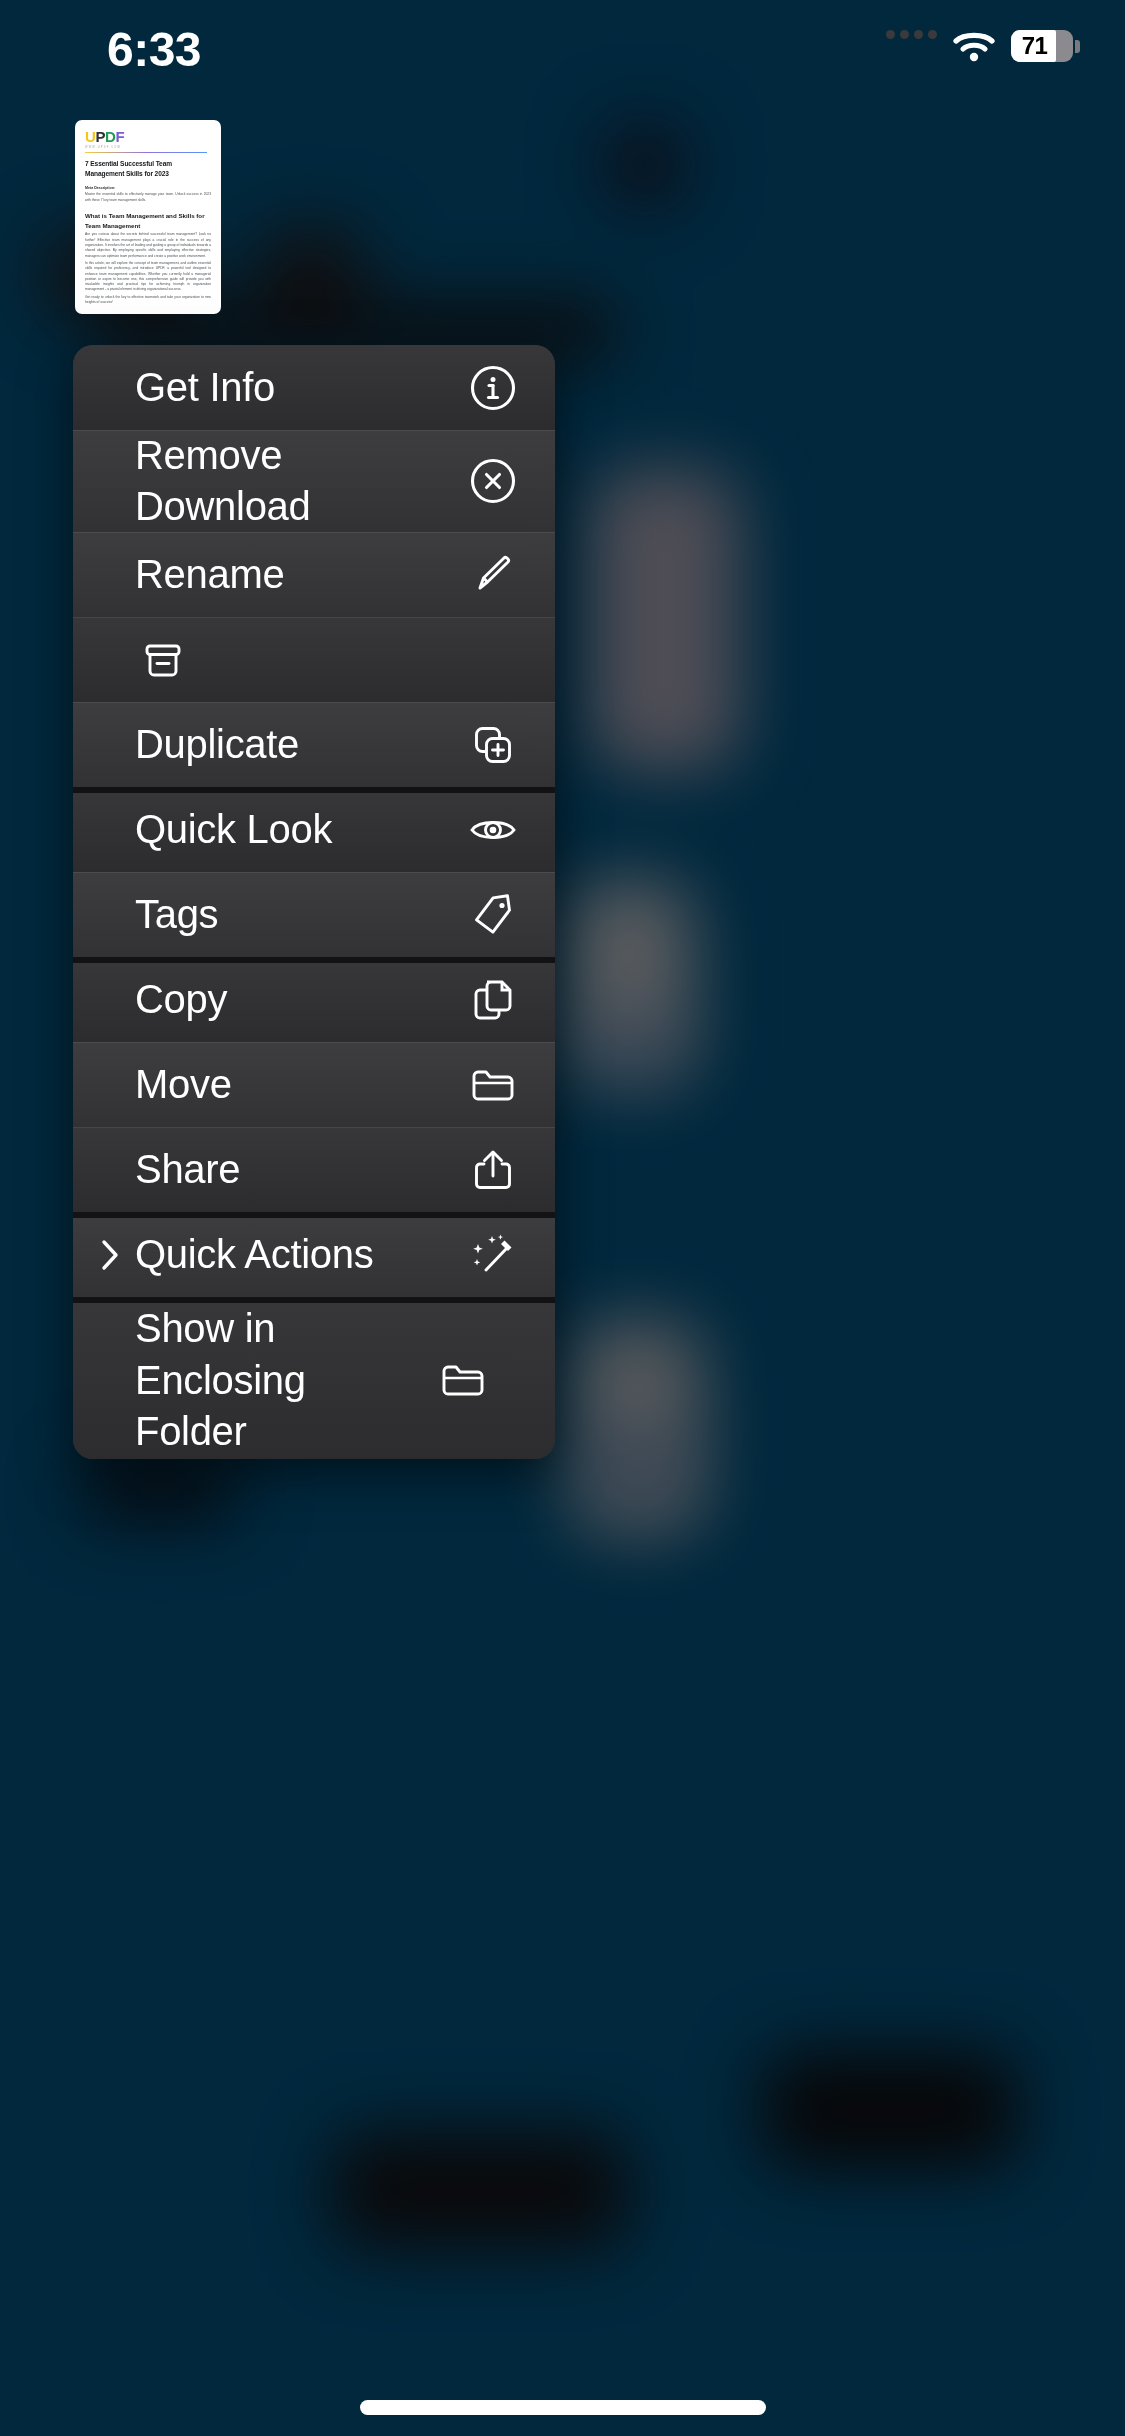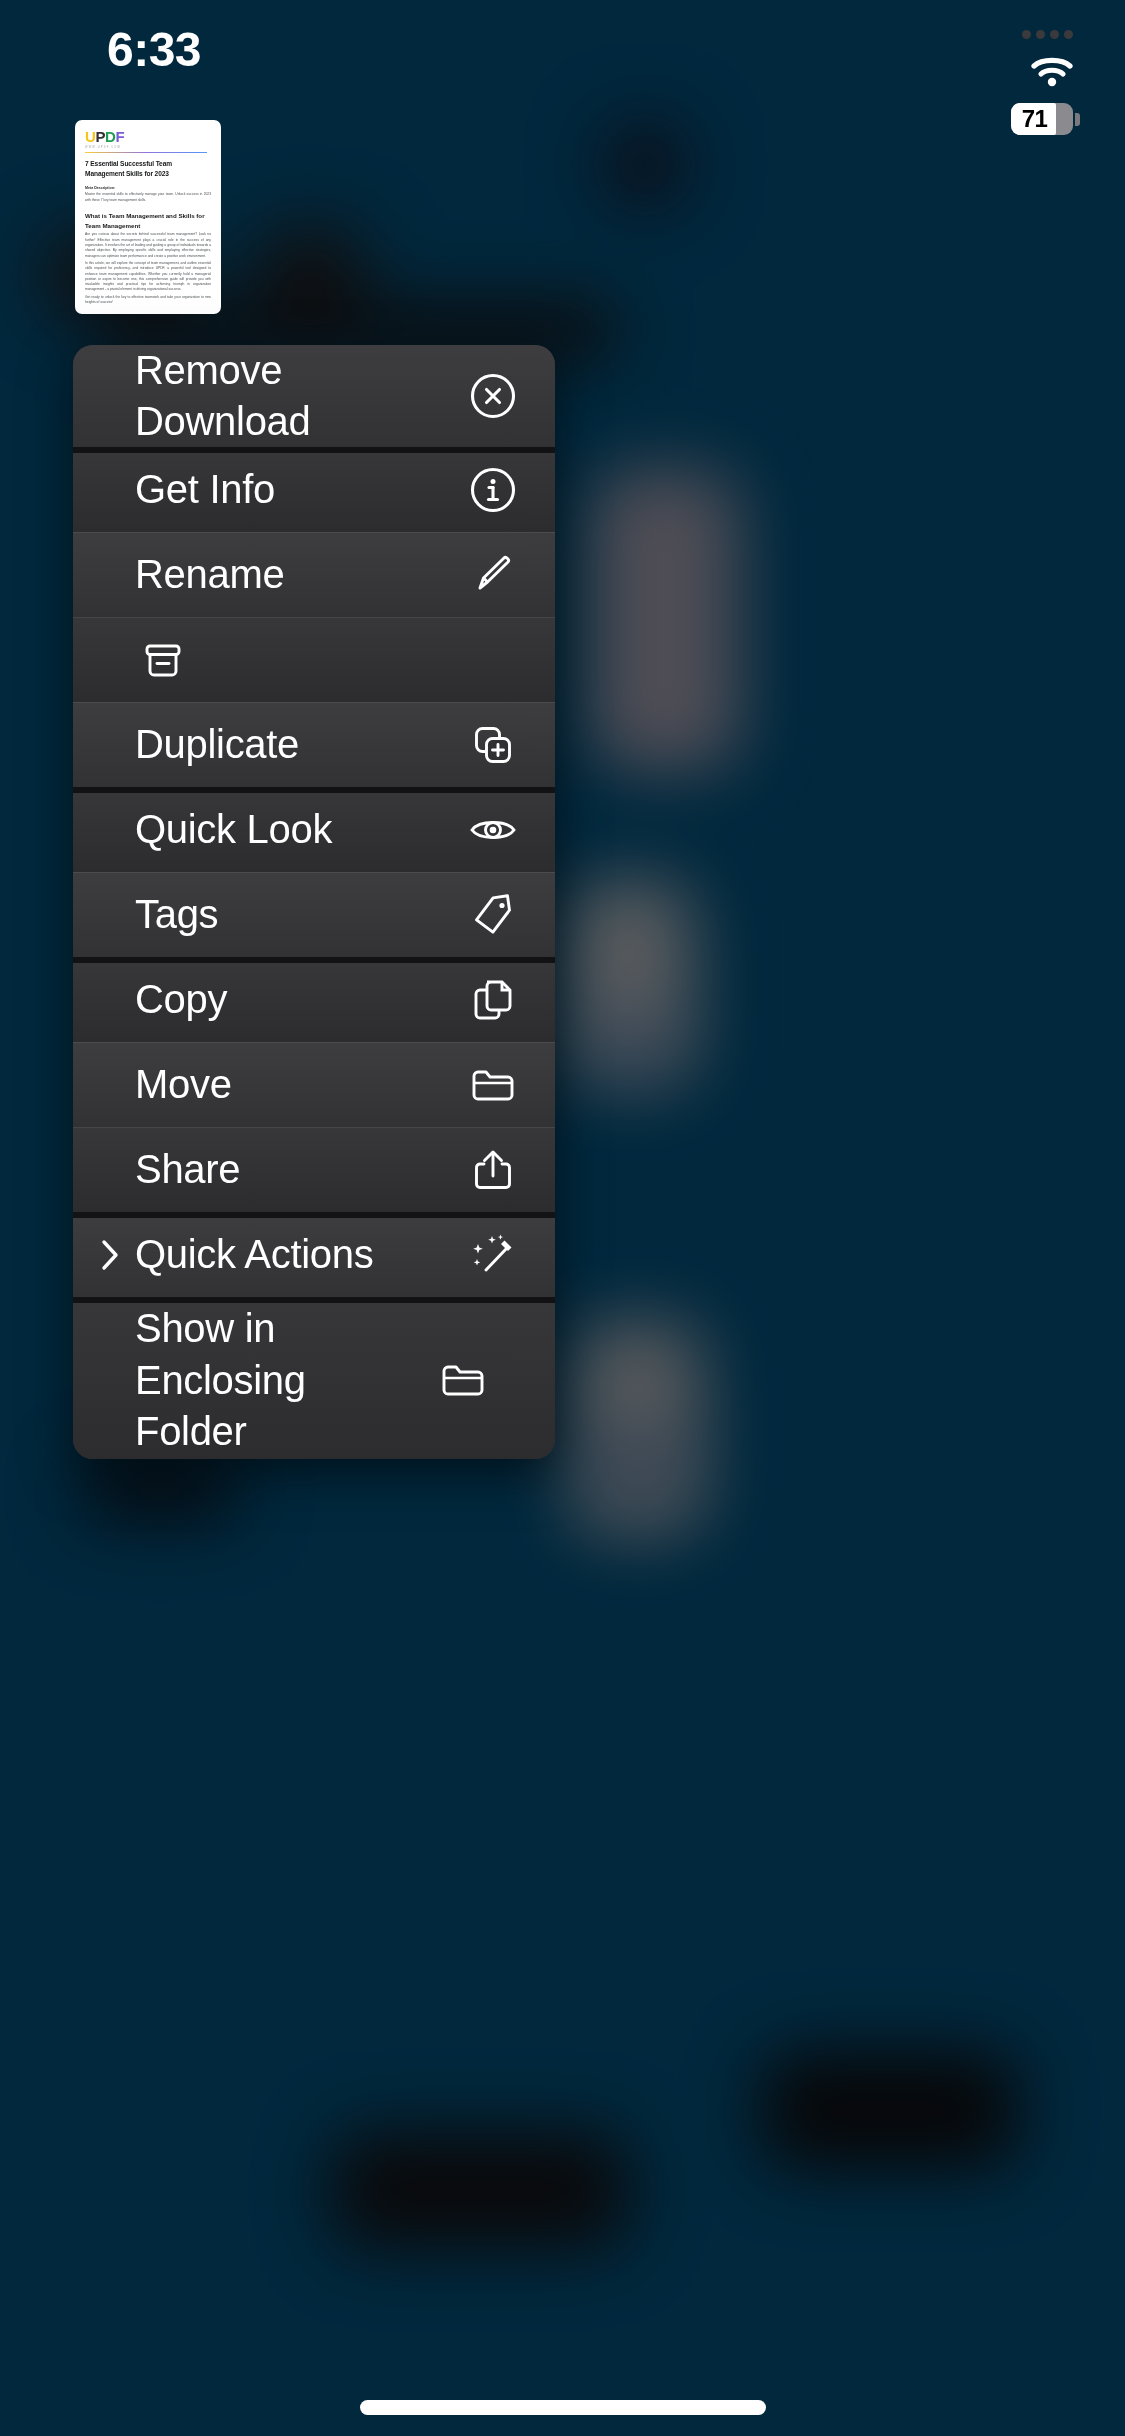--- a/index.html
+++ b/index.html
@@ -35,21 +35,21 @@
     z-index:40;
   }
   #clock{
     position:absolute; left:54px; top:22px;
     width:200px; text-align:center;
     color:#fff; font-size:48px; font-weight:600;
     letter-spacing:-0.5px;
   }
   #status-right{
     position:absolute; right:52px; top:30px;
-    display:flex; align-items:flex-end; gap:16px;flex-direction:column;
+    display:flex; align-items:flex-start; gap:16px;
   }
   #sig-dots{ display:flex; gap:5px; align-items:flex-end; }
   #sig-dots i{
     display:block; width:9px; height:9px; border-radius:50%;
     background:#3a3a3c;
   }
   #wifi-ic{ width:42px; height:32px; position:relative; }
   #battery{
     position:relative; width:62px; height:32px;
     border-radius:9px; background:#8b8b8f;
@@ -223,39 +223,39 @@
     <div class="t-lbl">Meta Description:</div>
     <div class="t-para">Master the essential skills to effectively manage your team. Unlock success in 2023 with these 7 key team management skills.</div>
     <div id="thumb-h2">What is Team Management and Skills for Team Management</div>
     <div class="t-para">Are you curious about the secrets behind successful team management? Look no further! Effective team management plays a crucial role in the success of any organization. It involves the art of leading and guiding a group of individuals towards a shared objective. By employing specific skills and employing effective strategies, managers can optimize team performance and create a positive work environment.</div>
     <div class="t-para">In this article, we will explore the concept of team management, and outline essential skills required for proficiency, and introduce UPDF, a powerful tool designed to enhance team management capabilities. Whether you currently hold a managerial position or aspire to become one, this comprehensive guide will provide you with invaluable insights and practical tips for achieving triumph in organization management - a pivotal element in driving organizational success.</div>
     <div class="t-para">Get ready to unlock the key to effective teamwork and take your organization to new heights of success!</div>
   </div>
 
   <div id="menu">
 
-    <div class="mi">
-      <span class="mi-label">Remove Download</span>
-      <span class="mi-icon">
-        <svg width="50" height="50" viewBox="0 0 50 50">
-            <circle cx="25" cy="25" r="20.5" stroke="#fff" stroke-width="3.1" fill="none"></circle>
-            <path d="M18.5 18.5 L31.5 31.5 M31.5 18.5 L18.5 31.5" stroke="#fff" stroke-width="3.1" stroke-linecap="round"></path>
-          </svg>
-      </span>
-    </div>
-
     <div class="mi alt group-top">
       <span class="mi-label">Get Info</span>
       <span class="mi-icon">
         <svg width="50" height="50" viewBox="0 0 50 50">
             <circle cx="25" cy="25" r="20.5" stroke="#fff" stroke-width="3.1" fill="none"></circle>
             <circle cx="25" cy="16.5" r="2.5" fill="#fff"></circle>
             <path d="M25 22.5 L25 34.5" stroke="#fff" stroke-width="3.1" stroke-linecap="round"></path>
             <path d="M20.5 34.5 L29.5 34.5" stroke="#fff" stroke-width="3.1" stroke-linecap="round"></path>
             <path d="M21 22.5 L25 22.5" stroke="#fff" stroke-width="3.1" stroke-linecap="round"></path>
+          </svg>
+      </span>
+    </div>
+
+    <div class="mi">
+      <span class="mi-label">Remove Download</span>
+      <span class="mi-icon">
+        <svg width="50" height="50" viewBox="0 0 50 50">
+            <circle cx="25" cy="25" r="20.5" stroke="#fff" stroke-width="3.1" fill="none"></circle>
+            <path d="M18.5 18.5 L31.5 31.5 M31.5 18.5 L18.5 31.5" stroke="#fff" stroke-width="3.1" stroke-linecap="round"></path>
           </svg>
       </span>
     </div>
 
     <div class="mi">
       <span class="mi-label">Rename</span>
       <span class="mi-icon">
         <svg width="50" height="50" viewBox="0 0 50 50">
             <path d="M12 38 L15.5 28 L36 8 C38 6, 42 10, 40 12 L19.5 32 Z" stroke="#fff" stroke-width="2.9" fill="none" stroke-linejoin="round"></path>
             <path d="M15.5 28 L19.5 32" stroke="#fff" stroke-width="2.9"></path>

